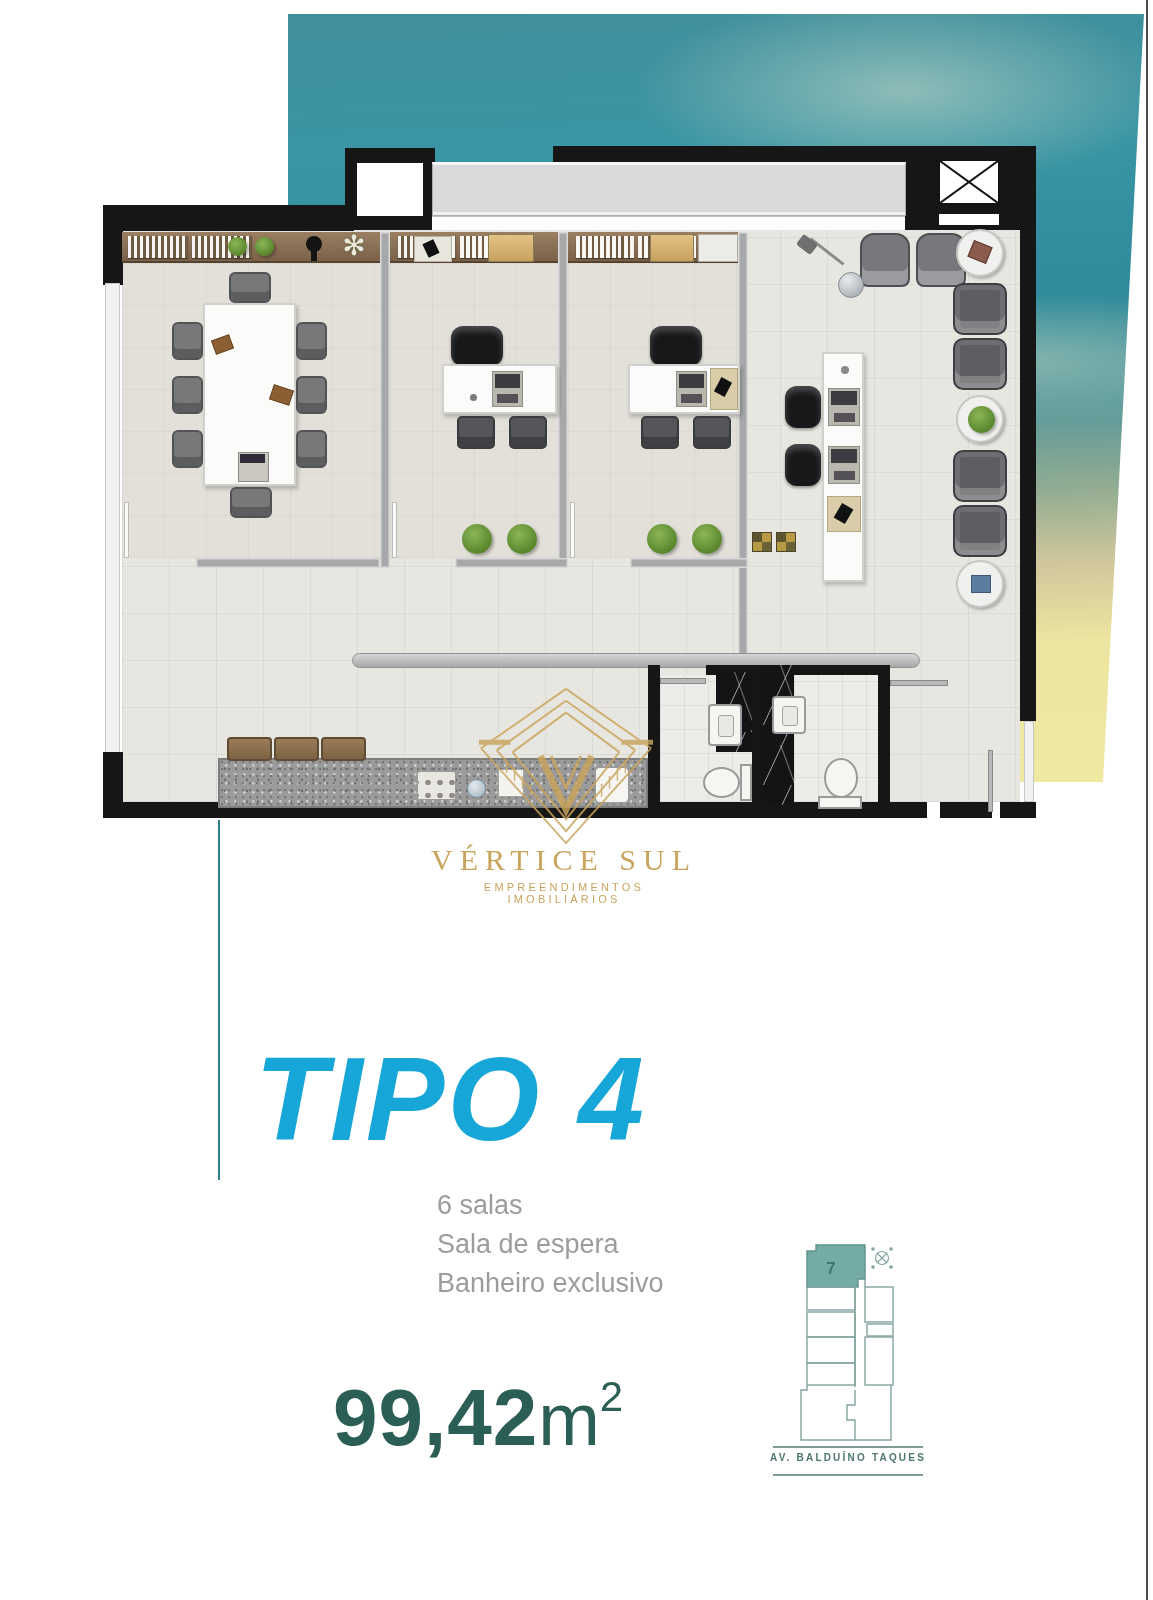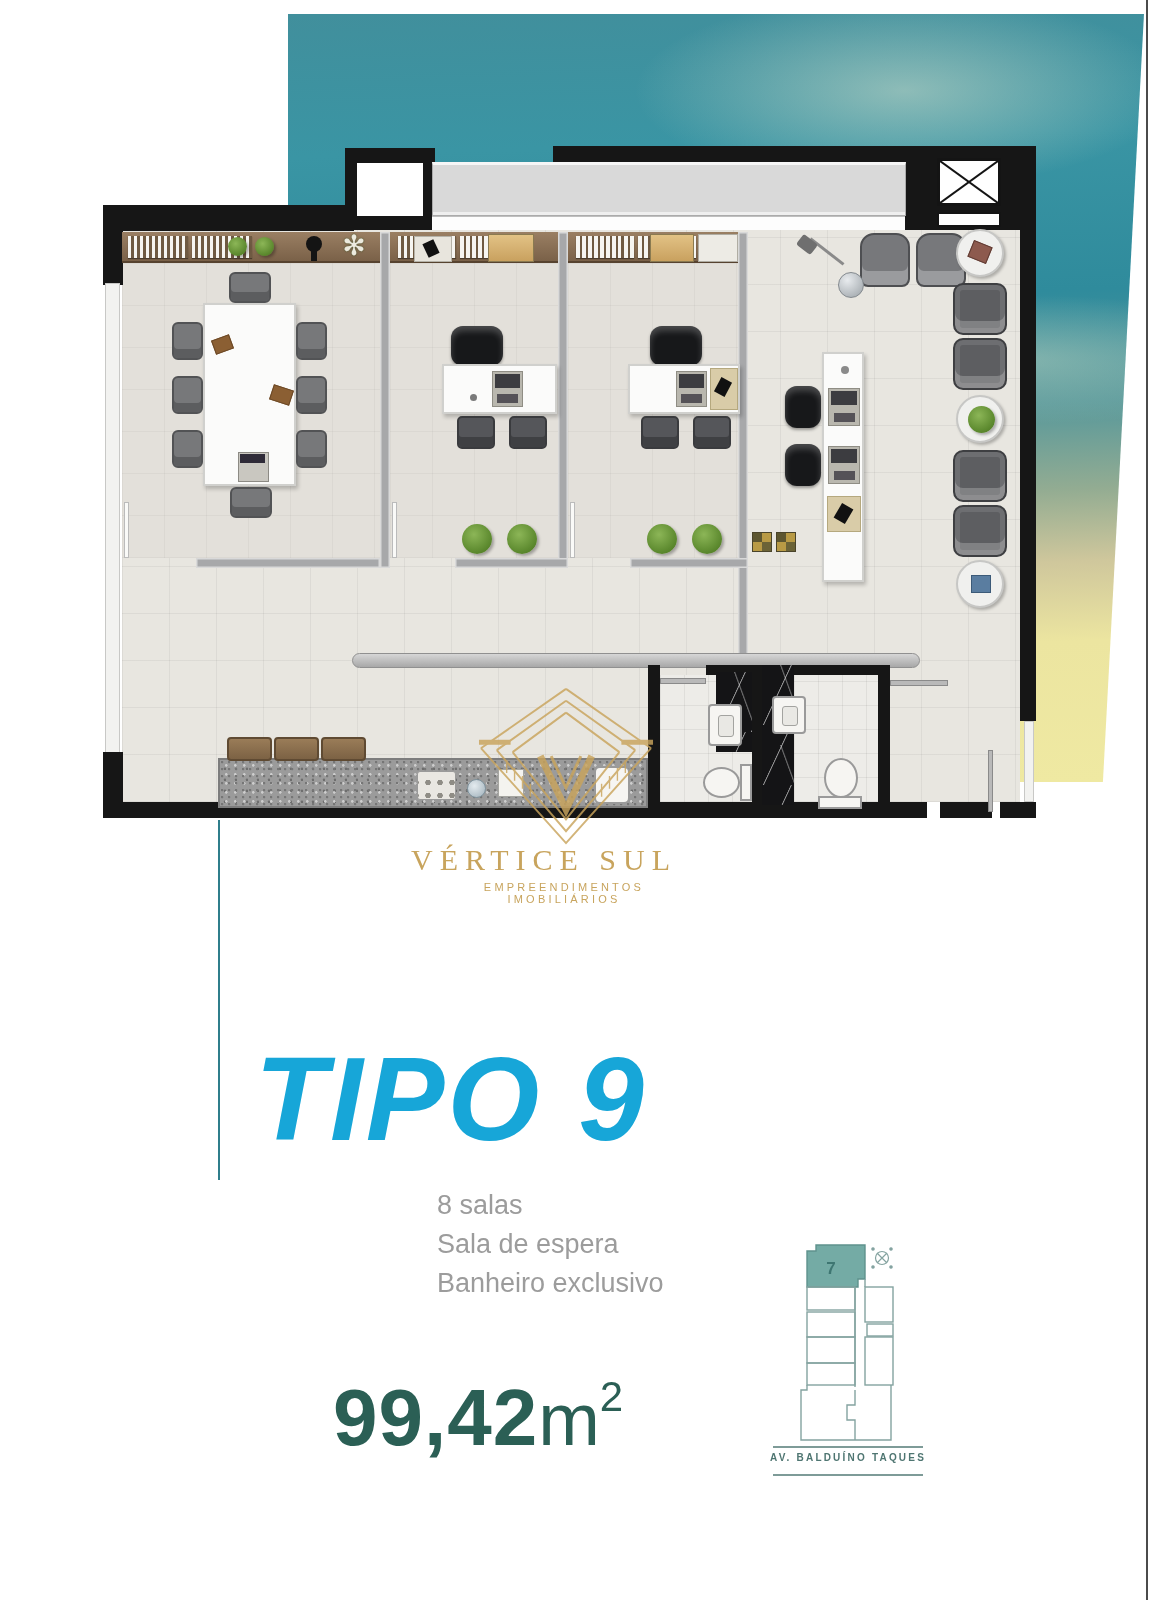--- a/index.html
+++ b/index.html
@@ -269,29 +269,29 @@
       <g fill="none" stroke="#C9A45C" stroke-width="2">
         <path d="M90,2 L176,62 M90,2 L4,62 M4,62 L90,158 L176,62"></path>
         <path d="M90,14 L160,64 M90,14 L20,64 M20,64 L90,146 L160,64"></path>
         <path d="M90,26 L144,66 M90,26 L36,66 M36,66 L90,134 L144,66"></path>
         <path d="M2,56 H34 M146,56 H178" stroke-width="5"></path>
         <path d="M30,74 v13 M38,82 v13 M46,90 v13 M54,98 v13 M150,74 v13 M142,82 v13 M134,90 v13 M126,98 v13" stroke-width="1.4"></path>
         <path d="M64,70 L90,124 L116,70" stroke-width="7"></path>
         <path d="M75,70 L90,102 L105,70" stroke-width="3"></path>
       </g>
     </svg>
-    <div class="logo-name" style="left:408px;top:843px;width:272px;">VÉRTICE SUL</div>
+    <div class="logo-name" style="left:428px;top:843px;width:272px;">VÉRTICE SUL</div>
     <div class="logo-tag" style="left:428px;top:881px;width:272px;">EMPREENDIMENTOS IMOBILIÁRIOS</div>
   </div>
 
   <div class="tealline" style="left:218px;top:820px;width:2px;height:360px;"></div>
-  <div class="title" style="left:255px;top:1040px;">TIPO 9</div>
+  <div class="title" style="left:255px;top:1040px;">TIPO 4</div>
 
   <div class="features" style="left:437px;top:1186px;">
-    <div>8 salas</div>
+    <div>6 salas</div>
     <div>Sala de espera</div>
     <div>Banheiro exclusivo</div>
   </div>
 
   <div class="area" style="left:333px;top:1372px;">
     <span class="num">99,42</span>
       <span class="unit">m</span>
       <span class="sup">2</span>
   </div>
 

